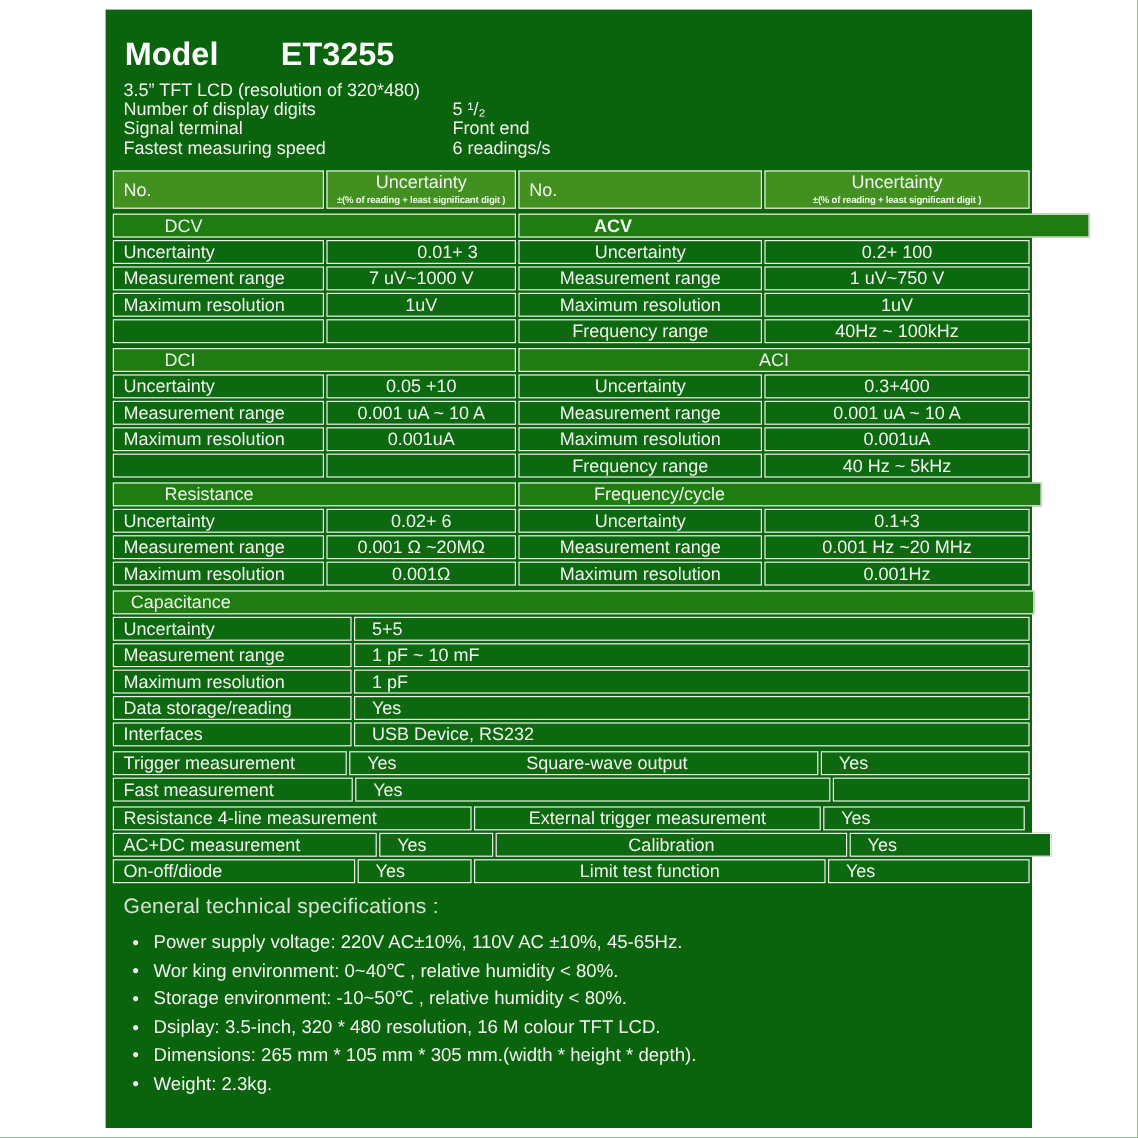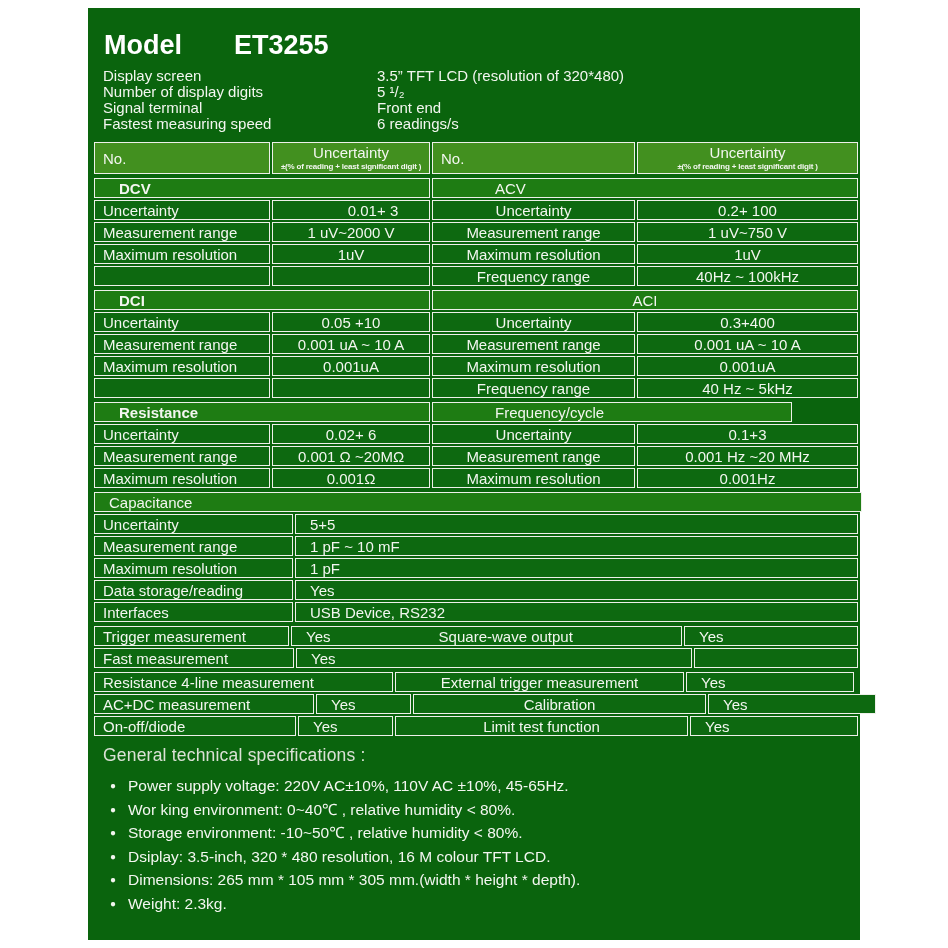--- a/index.html
+++ b/index.html
@@ -50,21 +50,21 @@
     border:1px solid var(--border);
     background:var(--cell_bg);
     font-size:15px;line-height:1;
     white-space:nowrap;overflow:hidden;
     flex:0 0 auto;
   }
   .cell + .cell{margin-left:2px;}
   .l{padding-left:8px;}
   .c{justify-content:center;}
   .lp{padding-left:14px;}
-  .tl{padding-left:24px;font-weight:bold;}
+  .tl{padding-left:42px;}
   .tl2{padding-left:14px;}
   .ti{padding-left:62px;}
   .tc{justify-content:center;}
   .bg-h{background:var(--header_bg);}
   .bg-t{background:var(--title_bg);}
   .hdr{flex-direction:column;justify-content:center;gap:2px;}
   .hdr .hmain{font-size:15px;line-height:15px;}
   .hdr .sub{font-size:8px;line-height:9px;font-weight:bold;letter-spacing:-0.2px;}
   .combo{padding-left:14px;}
   .combo .t2{flex:1;text-align:center;}
@@ -80,21 +80,20 @@
 <body>
 
 <div class="panel">
   <div class="model-row">
     <span>Model</span>
     <span>ET3255</span>
   </div>
 
   <div class="top-specs">
       <div class="spec-row">
-        <span class="spec-label">Display screen</span>
         <span class="spec-value">3.5” TFT LCD (resolution of 320*480)</span>
       </div>
       <div class="spec-row">
         <span class="spec-label">Number of display digits</span>
         <span class="spec-value">5 ¹/₂</span>
       </div>
       <div class="spec-row">
         <span class="spec-label">Signal terminal</span>
         <span class="spec-value">Front end</span>
       </div>
@@ -115,31 +114,31 @@
           <div class="cell l bg-h" style="width: 203px;">No.</div>
           <div class="cell c bg-h hdr" style="width: 221px;">
             <span class="hmain">Uncertainty</span>
             <span class="sub">±(% of reading + least significant digit )</span>
           </div>
         </div>
       </div>
       <div class="tbl-block">
         <div class="tbl-row">
           <div class="cell tl bg-t" style="width: 336px;">DCV</div>
-          <div class="cell ti bg-t" style="width: 426px;">ACV</div>
+          <div class="cell ti bg-t" style="width: 476px; font-weight: bold;">ACV</div>
         </div>
         <div class="tbl-row">
           <div class="cell l" style="width: 176px;">Uncertainty</div>
           <div class="cell c" style="width: 158px; padding-left: 44px;">0.01+ 3</div>
           <div class="cell c" style="width: 203px;">Uncertainty</div>
           <div class="cell c" style="width: 221px;">0.2+ 100</div>
         </div>
         <div class="tbl-row">
           <div class="cell l" style="width: 176px;">Measurement range</div>
-          <div class="cell c" style="width: 158px;">1 uV~2000 V</div>
+          <div class="cell c" style="width: 158px;">7 uV~1000 V</div>
           <div class="cell c" style="width: 203px;">Measurement range</div>
           <div class="cell c" style="width: 221px;">1 uV~750 V</div>
         </div>
         <div class="tbl-row">
           <div class="cell l" style="width: 176px;">Maximum resolution</div>
           <div class="cell c" style="width: 158px;">1uV</div>
           <div class="cell c" style="width: 203px;">Maximum resolution</div>
           <div class="cell c" style="width: 221px;">1uV</div>
         </div>
         <div class="tbl-row">
@@ -175,21 +174,21 @@
         <div class="tbl-row">
           <div class="cell l" style="width: 176px;"></div>
           <div class="cell l" style="width: 158px;"></div>
           <div class="cell c" style="width: 203px;">Frequency range</div>
           <div class="cell c" style="width: 221px;">40 Hz ~ 5kHz</div>
         </div>
       </div>
       <div class="tbl-block">
         <div class="tbl-row">
           <div class="cell tl bg-t" style="width: 336px;">Resistance</div>
-          <div class="cell ti bg-t" style="width: 360px;">Frequency/cycle</div>
+          <div class="cell ti bg-t" style="width: 436px;">Frequency/cycle</div>
         </div>
         <div class="tbl-row">
           <div class="cell l" style="width: 176px;">Uncertainty</div>
           <div class="cell c" style="width: 158px;">0.02+ 6</div>
           <div class="cell c" style="width: 203px;">Uncertainty</div>
           <div class="cell c" style="width: 221px;">0.1+3</div>
         </div>
         <div class="tbl-row">
           <div class="cell l" style="width: 176px;">Measurement range</div>
           <div class="cell c" style="width: 158px;">0.001 Ω ~20MΩ</div>

